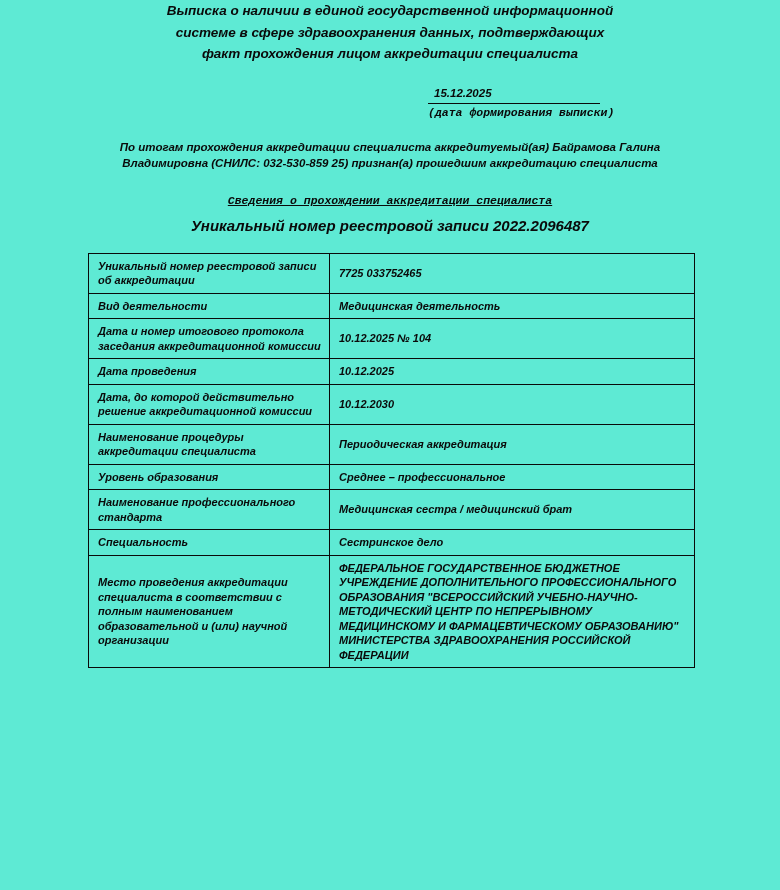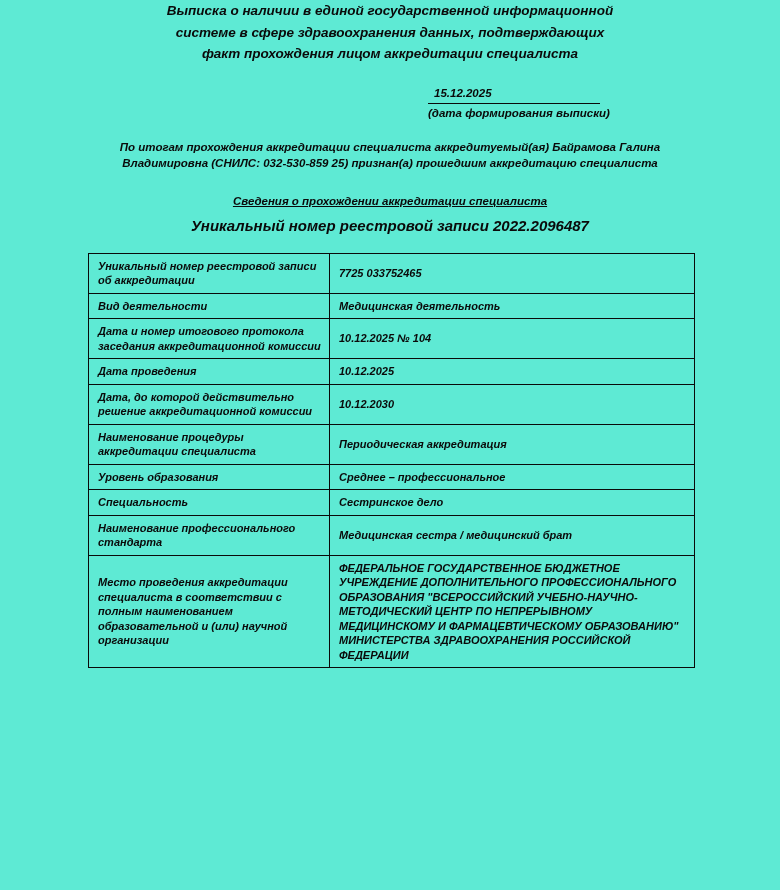--- a/index.html
+++ b/index.html
@@ -36,34 +36,36 @@
     display: block;
     padding: 0 6px 2px 6px;
     border-bottom: 1.5px solid #0a0a0a;
     line-height: 15px;
   }
   .date-caption {
     display: block;
     padding-top: 2px;
     line-height: 14px;
     white-space: nowrap;
+    font-family: Liberation Mono, monospace;
   }
   .intro {
     width: 622px;
     margin: 19px auto 0 auto;
     text-align: center;
     font-size: 11.5px;
     line-height: 16px;
   }
   .section-heading {
     margin: 23px auto 0 auto;
     text-align: center;
     font-size: 11.5px;
     line-height: 14px;
     text-decoration: underline;
+    font-family: Liberation Mono, monospace;
   }
   .registry-heading {
     margin: 9px auto 18px auto;
     text-align: center;
     font-size: 15px;
     line-height: 18px;
   }
   table.acc-table {
     border-collapse: collapse;
     margin: 11px 0 0 88px;
@@ -130,27 +132,27 @@
     <td class="cell-label">Наименование процедуры аккредитации специалиста</td>
     <td class="cell-value">Периодическая аккредитация</td>
   </tr>
 
   <tr>
     <td class="cell-label">Уровень образования</td>
     <td class="cell-value">Среднее – профессиональное</td>
   </tr>
 
   <tr>
-    <td class="cell-label">Специальность</td>
-    <td class="cell-value">Сестринское дело</td>
+    <td class="cell-label">Наименование профессионального стандарта</td>
+    <td class="cell-value">Медицинская сестра / медицинский брат</td>
   </tr>
 
   <tr>
-    <td class="cell-label">Наименование профессионального стандарта</td>
-    <td class="cell-value">Медицинская сестра / медицинский брат</td>
+    <td class="cell-label">Специальность</td>
+    <td class="cell-value">Сестринское дело</td>
   </tr>
 
   <tr>
     <td class="cell-label">Место проведения аккредитации специалиста в соответствии с полным наименованием образовательной и (или) научной организации</td>
     <td class="cell-value">ФЕДЕРАЛЬНОЕ ГОСУДАРСТВЕННОЕ БЮДЖЕТНОЕ УЧРЕЖДЕНИЕ ДОПОЛНИТЕЛЬНОГО ПРОФЕССИОНАЛЬНОГО ОБРАЗОВАНИЯ "ВСЕРОССИЙСКИЙ УЧЕБНО-НАУЧНО-МЕТОДИЧЕСКИЙ ЦЕНТР ПО НЕПРЕРЫВНОМУ МЕДИЦИНСКОМУ И ФАРМАЦЕВТИЧЕСКОМУ ОБРАЗОВАНИЮ" МИНИСТЕРСТВА ЗДРАВООХРАНЕНИЯ РОССИЙСКОЙ ФЕДЕРАЦИИ</td>
   </tr>
 </tbody>
   </table>
 
 </div>

